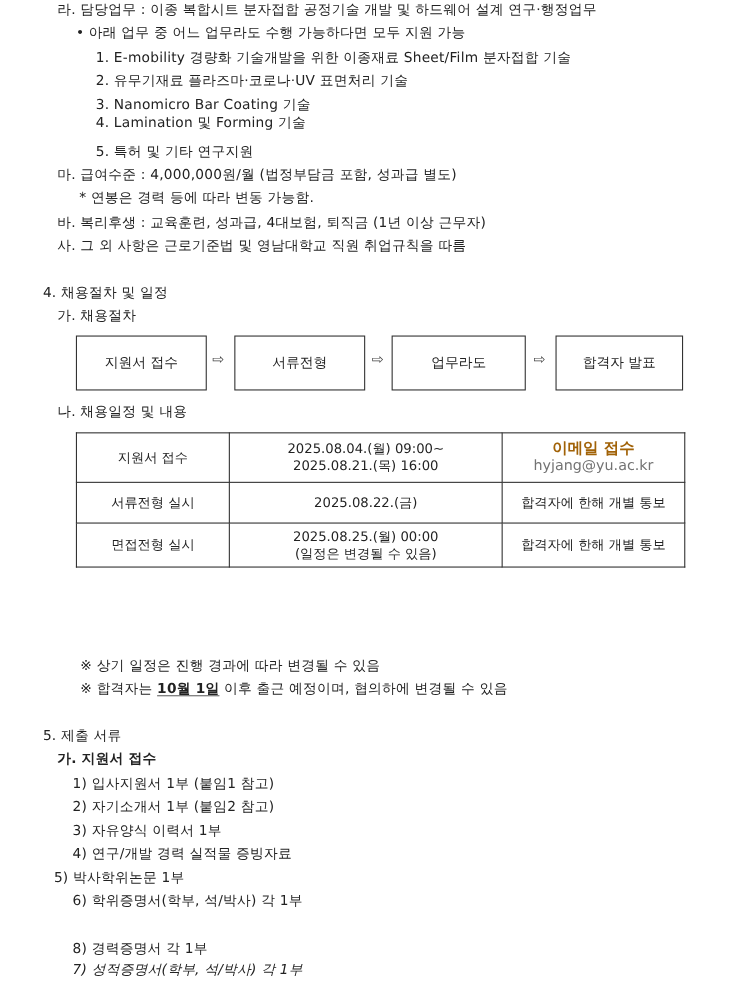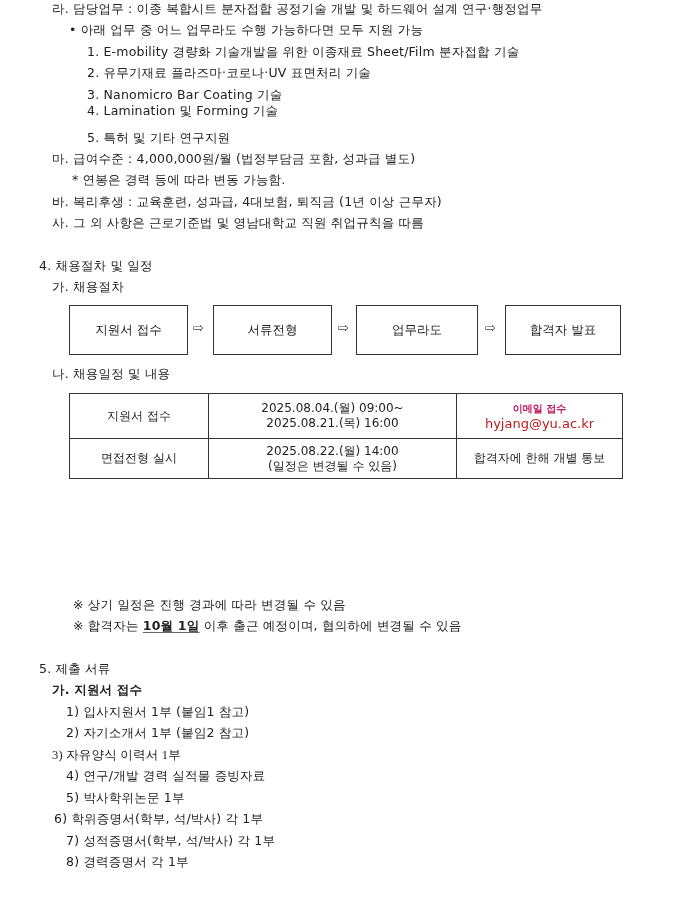--- a/index.html
+++ b/index.html
@@ -22,22 +22,22 @@
       border-collapse: collapse; font-size: 12px; table-layout: fixed;
     }
     table.sched td, table.sched th {
       border: 1px solid #333; text-align: center; vertical-align: middle;
       font-weight: normal; padding: 0; line-height: 15px;
     }
     table.sched { border: 1.5px solid #222; }
     .c1 { width: 139px; }
     .c2 { width: 248px; }
     .c3 { width: 166px; }
-    .cell-bold { font-weight: bold; font-size: 10px; color: #be185d; }
-    .cell-email { font-size: 13px; color: #b91c1c; }
+    .cell-bold { font-weight: bold; font-size: 14px; color: #a16207; }
+    .cell-email { font-size: 13px; color: #737373; }
   </style>
 </head>
 <body>
 
 <div class="line" style="left:52px; top:0px;">라. 담당업무 : 이종 복합시트 분자접합 공정기술 개발 및 하드웨어 설계 연구·행정업무</div>
 <div class="line" style="left:69px; top:21px;">• 아래 업무 중 어느 업무라도 수행 가능하다면 모두 지원 가능</div>
 <div class="line" style="left:87px; top:43px;">1. E-mobility 경량화 기술개발을 위한 이종재료 Sheet/Film 분자접합 기술</div>
 <div class="line" style="left:87px; top:64px;">2. 유무기재료 플라즈마·코로나·UV 표면처리 기술</div>
 <div class="line" style="left:87px; top:86px;">3. Nanomicro Bar Coating 기술</div>
 <div class="line" style="left:87px; top:102px;">4. Lamination 및 Forming 기술</div>
@@ -80,41 +80,50 @@
     <td>지원서 접수</td>
     <td>
       <div>2025.08.04.(월) 09:00~</div>
       <div>2025.08.21.(목) 16:00</div>
     </td>
     <td>
       <div class="cell-bold">이메일 접수</div>
       <div class="cell-email">hyjang@yu.ac.kr</div>
     </td>
   </tr>
+  <tr style="height:37px;">
+    <td>서류전형 실시</td>
+    <td>
+      <div>2025.08.22.(금)</div>
+    </td>
+    <td>
+      <div>합격자에 한해 개별 통보</div>
+    </td>
+  </tr>
   <tr style="height:40px;">
     <td>면접전형 실시</td>
     <td>
-      <div>2025.08.22.(월) 14:00</div>
+      <div>2025.08.25.(월) 00:00</div>
       <div>(일정은 변경될 수 있음)</div>
     </td>
     <td>
       <div>합격자에 한해 개별 통보</div>
     </td>
   </tr>
 </tbody>
   </table>
 
 <div class="line" style="left:73px; top:596px;">※ 상기 일정은 진행 경과에 따라 변경될 수 있음</div>
 <div class="line" style="left:73px; top:617px;">
   <span>※ 합격자는 </span><span class="bold u">10월 1일</span><span> 이후 출근 예정이며, 협의하에 변경될 수 있음</span>
 </div>
 
 <div class="line" style="left:39px; top:660px;">5. 제출 서류</div>
 <div class="line bold" style="left:52px; top:681px;">가. 지원서 접수</div>
 <div class="line" style="left:66px; top:703px;">1) 입사지원서 1부 (붙임1 참고)</div>
 <div class="line" style="left:66px; top:724px;">2) 자기소개서 1부 (붙임2 참고)</div>
-<div class="line" style="left:52px; top:746px;font-family:Liberation Serif, serif;">3) 자유양식 이력서 1부</div>
+<div class="line" style="left:66px; top:746px;">3) 자유양식 이력서 1부</div>
 <div class="line" style="left:66px; top:767px;">4) 연구/개발 경력 실적물 증빙자료</div>
-<div class="line" style="left:66px; top:789px;">5) 박사학위논문 1부</div>
-<div class="line" style="left:54px; top:810px;">6) 학위증명서(학부, 석/박사) 각 1부</div>
-<div class="line" style="left:66px; top:832px;">7) 성적증명서(학부, 석/박사) 각 1부</div>
+<div class="line" style="left:49px; top:789px;">5) 박사학위논문 1부</div>
+<div class="line" style="left:66px; top:810px;">6) 학위증명서(학부, 석/박사) 각 1부</div>
+<div class="line" style="left:66px; top:872px;font-style:italic;">7) 성적증명서(학부, 석/박사) 각 1부</div>
 <div class="line" style="left:66px; top:853px;">8) 경력증명서 각 1부</div>
 <div class="line" style="left:82px; top:875px;margin-top:40px;">9) 개인정보 수집·이용 동의서 1부(붙임3 참고)</div>
 
 </body></html>

